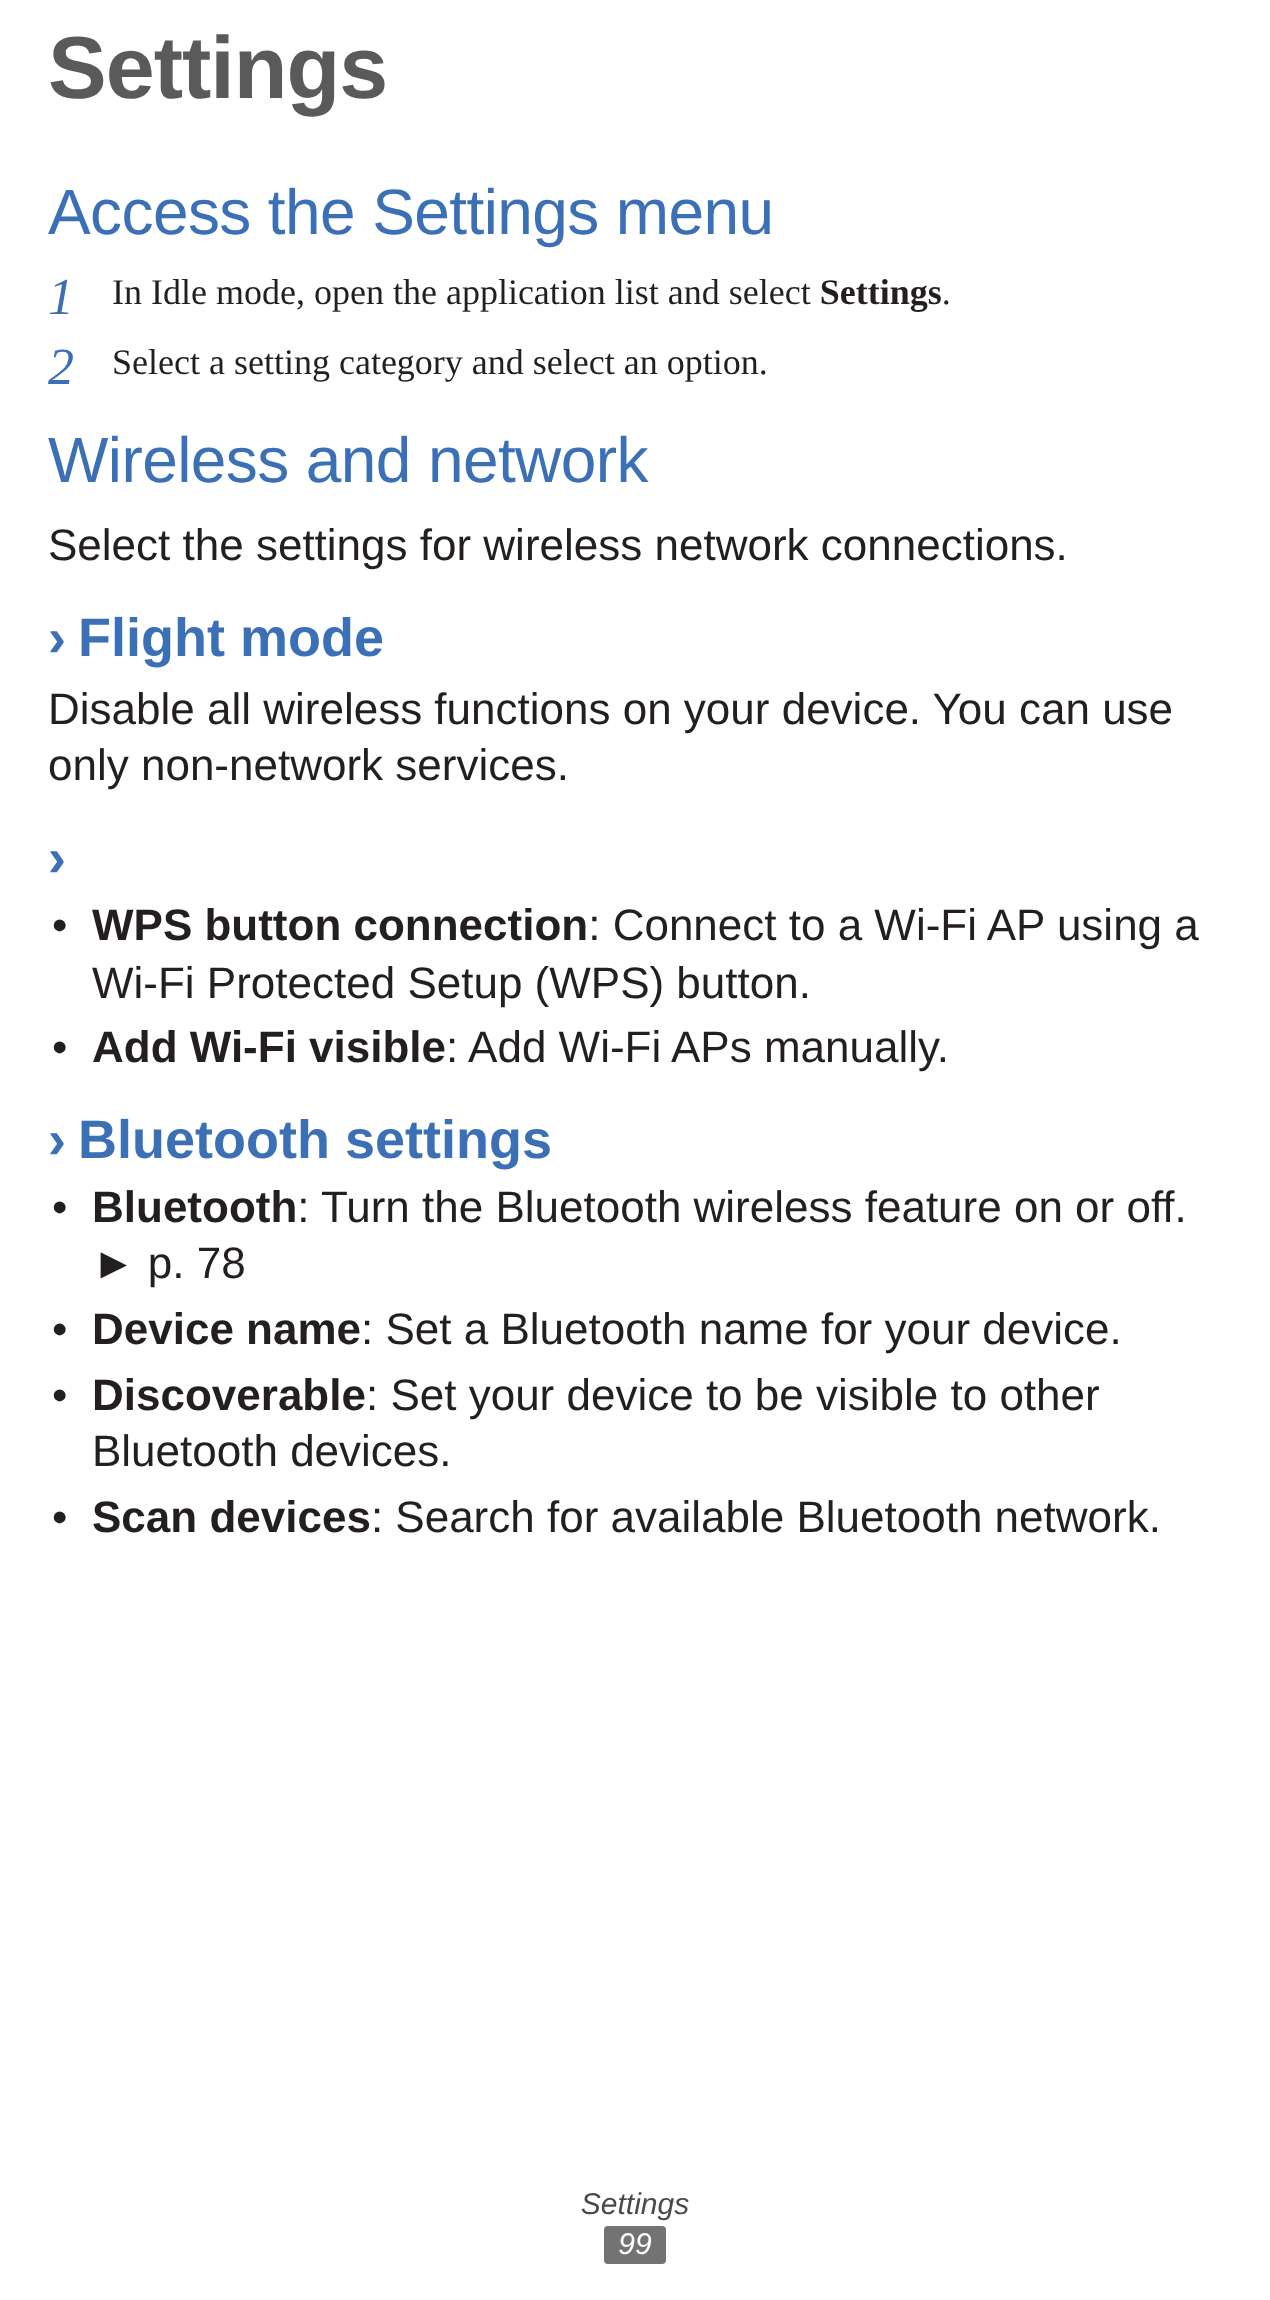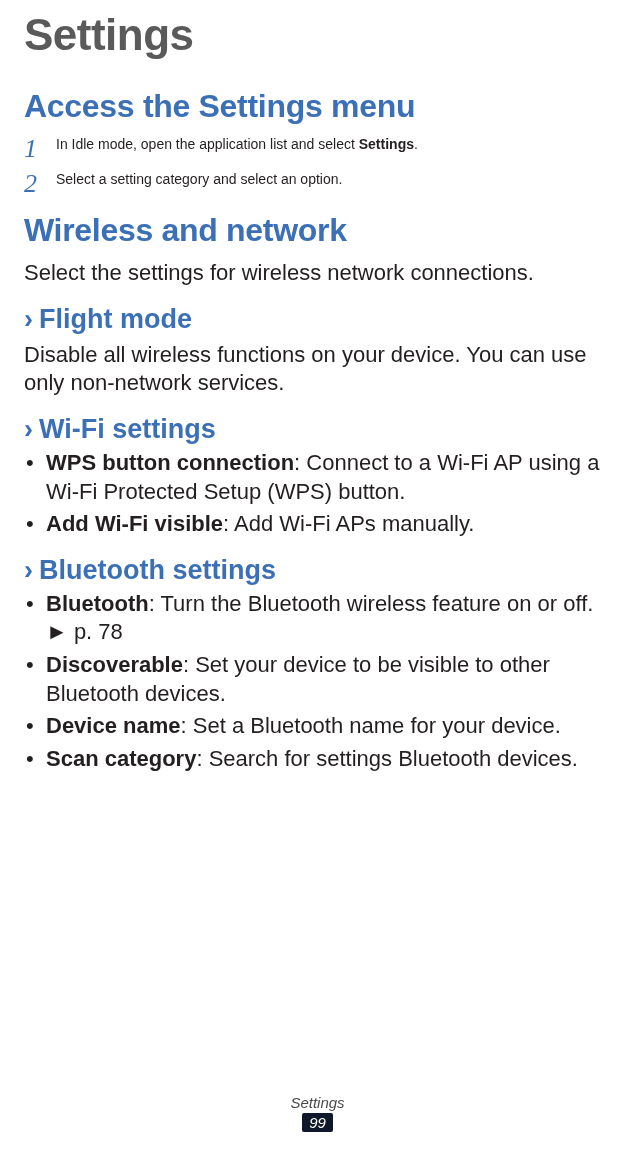--- a/index.html
+++ b/index.html
@@ -1,32 +1,32 @@
 <!DOCTYPE html>
 <html><head>
   <meta charset="utf-8">
   <style>
     * { margin:0; padding:0; box-sizing:border-box; }
     html,body { width:635px; height:1150px; background:#fff; font-family:"Myriad Pro","Segoe UI",Arial,sans-serif; color:#231f20; }
     .page { width:635px; height:1150px; position:relative; padding:10px 18px 0 24px; }
     h1.title { font-size:44px; font-weight:700; color:#5a5a5a; letter-spacing:-0.5px; margin-bottom:28px; }
-    h2.section { font-size:32px; font-weight:700; color:#3b6fb6; margin-top:14px; margin-bottom:10px; letter-spacing:-0.3px; }
+    h2.section { font-size:32px; font-weight:400; color:#3b6fb6; margin-top:14px; margin-bottom:10px; letter-spacing:-0.3px; }
     .step-row { display:flex; align-items:flex-start; margin:6px 0; }
     .step-num { font-style:italic; font-family:Georgia,"Times New Roman",serif; font-size:26px; color:#3b6fb6; width:32px; flex:0 0 32px; line-height:1.1; }
-    .step-text { font-size:14px; line-height:1.3; flex:1; }
+    .step-text { font-size:18px; line-height:1.3; flex:1;font-family:Liberation Serif, serif; }
     .body-p { font-size:22px; line-height:1.3; margin:6px 0 12px 0; }
     h3.sub { font-size:27px; font-weight:700; color:#3b6fb6; margin-top:16px; margin-bottom:2px; display:flex; align-items:baseline; }
     h3.sub .chev { margin-right:6px; font-size:27px; }
     ul.bul { list-style:none; margin:0; }
     ul.bul li { position:relative; padding-left:22px; font-size:22px; line-height:1.3; margin:4px 0; }
     ul.bul li::before { content:"•"; position:absolute; left:2px; top:0; font-size:22px; }
     .bold { font-weight:700; }
     .footer { position:absolute; bottom:18px; left:0; width:635px; text-align:center; }
     .footer-label { font-style:italic; font-size:15px; color:#4a4a4a; }
-    .page-badge { display:inline-block; background:#0f172a; color:#fff; font-size:15px; padding:1px 7px 1px 7px; border-radius:2px; margin-top:2px; font-style:italic; }
+    .page-badge { display:inline-block; background:#737373; color:#fff; font-size:15px; padding:1px 7px 1px 7px; border-radius:2px; margin-top:2px; font-style:italic; }
   </style>
 </head>
 <body>
 
 <div class="page">
 
   <h1 class="title">Settings</h1>
 
   <h2 class="section">Access the Settings menu</h2>
 
@@ -48,36 +48,35 @@
   <p class="body-p">Select the settings for wireless network connections.</p>
 
   <h3 class="sub">
     <span class="chev">›</span>
     <span>Flight mode</span>
   </h3>
   <p class="body-p">Disable all wireless functions on your device. You can use only non-network services.</p>
 
   <h3 class="sub">
     <span class="chev">›</span>
-    <span>Wi-Fi settings</span>
   </h3>
   <ul class="bul">
     <li><span class="bold">WPS button connection</span><span>: Connect to a Wi-Fi AP using a Wi-Fi Protected Setup (WPS) button.</span></li>
     <li><span class="bold">Add Wi-Fi visible</span><span>: Add Wi-Fi APs manually.</span></li>
   </ul>
 
   <h3 class="sub">
     <span class="chev">›</span>
     <span>Bluetooth settings</span>
   </h3>
   <ul class="bul">
     <li><span class="bold">Bluetooth</span><span>: Turn the Bluetooth wireless feature on or off. ► p. 78</span></li>
+    <li><span class="bold">Device name</span><span>: Set a Bluetooth name for your device.</span></li>
     <li><span class="bold">Discoverable</span><span>: Set your device to be visible to other Bluetooth devices.</span></li>
-    <li><span class="bold">Device name</span><span>: Set a Bluetooth name for your device.</span></li>
-    <li><span class="bold">Scan category</span><span>: Search for settings Bluetooth devices.</span></li>
+    <li><span class="bold">Scan devices</span><span>: Search for available Bluetooth network.</span></li>
   </ul>
 
   <div class="footer">
     <div class="footer-label">Settings</div>
     <div class="page-badge">99</div>
   </div>
 
 </div>
 
 </body></html>

